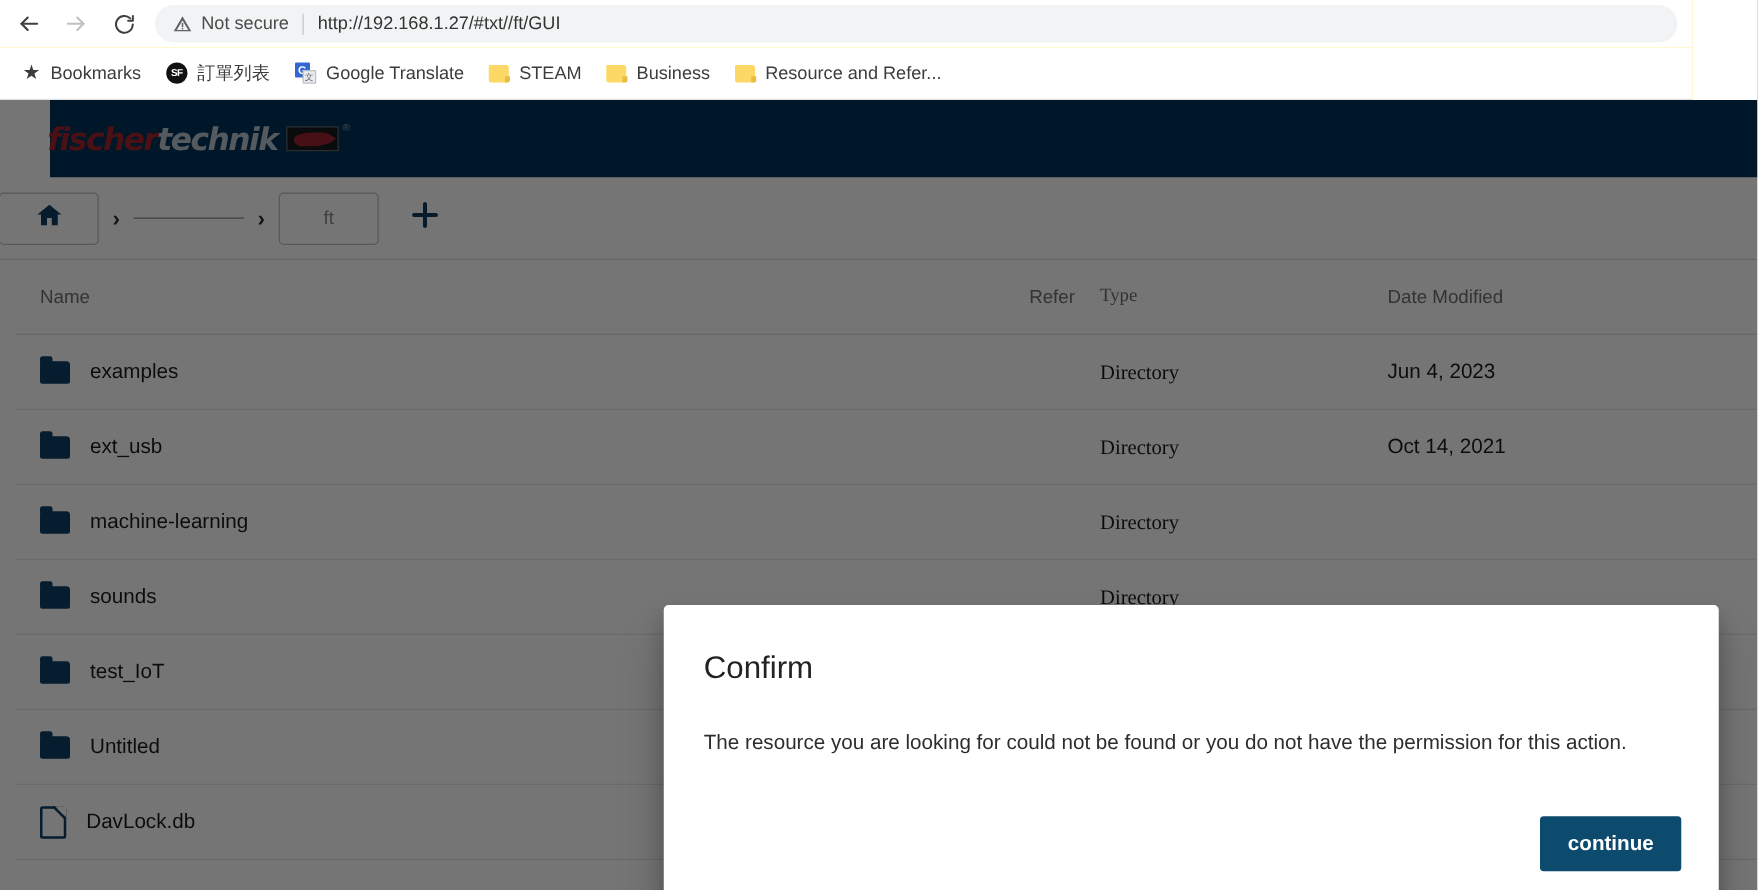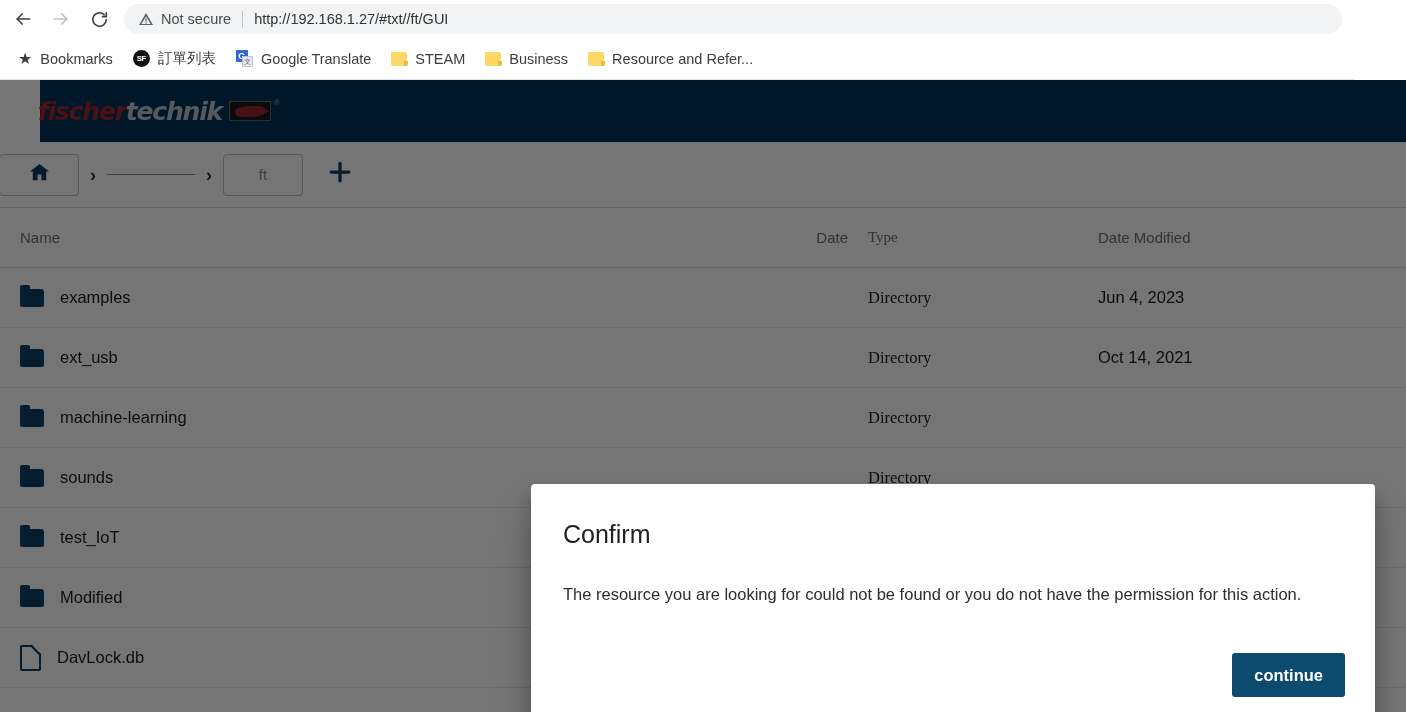--- a/index.html
+++ b/index.html
@@ -247,21 +247,21 @@
     display: flex; align-items: center; justify-content: center;
     cursor: pointer;
     color: #0f3e63;
     font-size: 34px;
     line-height: 1;
     font-weight: 300;
     user-select: none;
   }
 
   
-  .file-table { width: 100%; }
+  .file-table { width: 100%; padding-left: 12px; }
   .tbl-head {
     height: 60px;
     display: flex;
     align-items: center;
     border-bottom: 1px solid #e0e0e0;
   }
   .tbl-head .cell { font-size: 15px; color: #6f6f6f; }
   .tbl-row {
     height: 60px;
     display: flex;
@@ -491,21 +491,21 @@
           <line x1="12" y1="5" x2="12" y2="19"></line>
             <line x1="5" y1="12" x2="19" y2="12"></line>
         </svg>
       </span>
     </div>
   </div>
 
   <div class="file-table">
     <div class="tbl-head">
       <div class="cell cell-name">Name</div>
-      <div class="cell cell-size">Date</div>
+      <div class="cell cell-size">Refer</div>
       <div class="cell cell-type">Type</div>
       <div class="cell cell-date">Date Modified</div>
     </div>
 
     <div class="tbl-row">
       <div class="cell cell-name">
         <span class="ico-folder"></span>
         <span class="name-text">examples</span>
       </div>
       <div class="cell cell-size"></div>
@@ -549,21 +549,21 @@
         <span class="name-text">test_IoT</span>
       </div>
       <div class="cell cell-size"></div>
       <div class="cell cell-type">Directory</div>
       <div class="cell cell-date"></div>
     </div>
 
     <div class="tbl-row">
       <div class="cell cell-name">
         <span class="ico-folder"></span>
-        <span class="name-text">Modified</span>
+        <span class="name-text">Untitled</span>
       </div>
       <div class="cell cell-size"></div>
       <div class="cell cell-type">Directory</div>
       <div class="cell cell-date"></div>
     </div>
 
     <div class="tbl-row">
       <div class="cell cell-name">
         <span class="ico-file"></span>
         <span class="name-text">DavLock.db</span>

